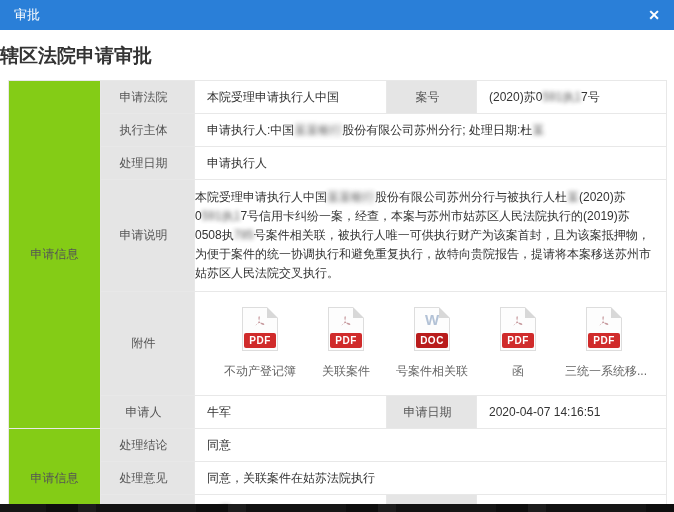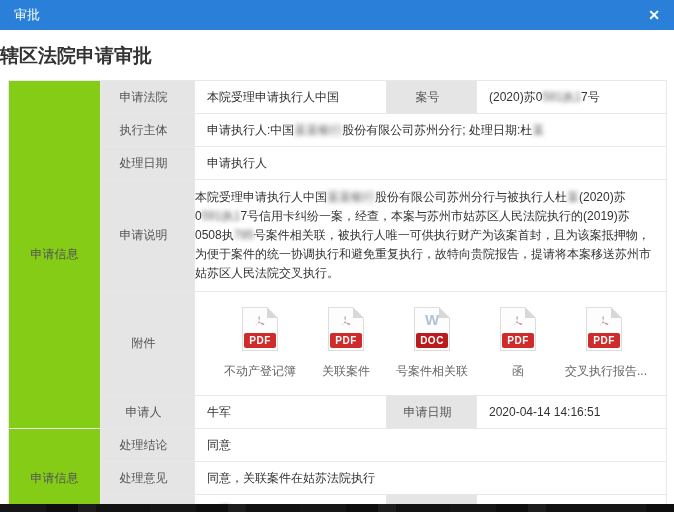--- a/index.html
+++ b/index.html
@@ -169,32 +169,32 @@
             <div class="file-name">函</div>
           </div>
 
           <div class="file">
             <div class="page-icon">
               <svg class="glyph-pdf" viewBox="0 0 24 24">
                     <path d="M5 19c2.5-1.2 4.8-4.6 6-8.4 1-3.2 1-5.6-.2-5.6-1.1 0-1.6 2.4-.6 5.6 1.2 3.8 3.6 7.4 6.8 7.4 2.3 0 2.2-2-1-3-3.3-1-8.4-.6-11 4z"></path>
                   </svg>
               <div class="badge pdf">PDF</div>
             </div>
-            <div class="file-name">交叉执行报告...</div>
+            <div class="file-name">三统一系统移...</div>
           </div>
 
         </div>
       </td>
     </tr>
 
     <tr class="simple">
       <td class="lbl">申请人</td>
       <td class="val">牛军</td>
       <td class="lbl">申请日期</td>
-      <td class="val">2020-04-14 14:16:51</td>
+      <td class="val">2020-04-07 14:16:51</td>
     </tr>
 
     <tr class="simple">
       <td class="group" rowspan="3">申请信息</td>
       <td class="lbl">处理结论</td>
       <td class="val" colspan="3">同意</td>
     </tr>
 
     <tr class="simple">
       <td class="lbl">处理意见</td>

